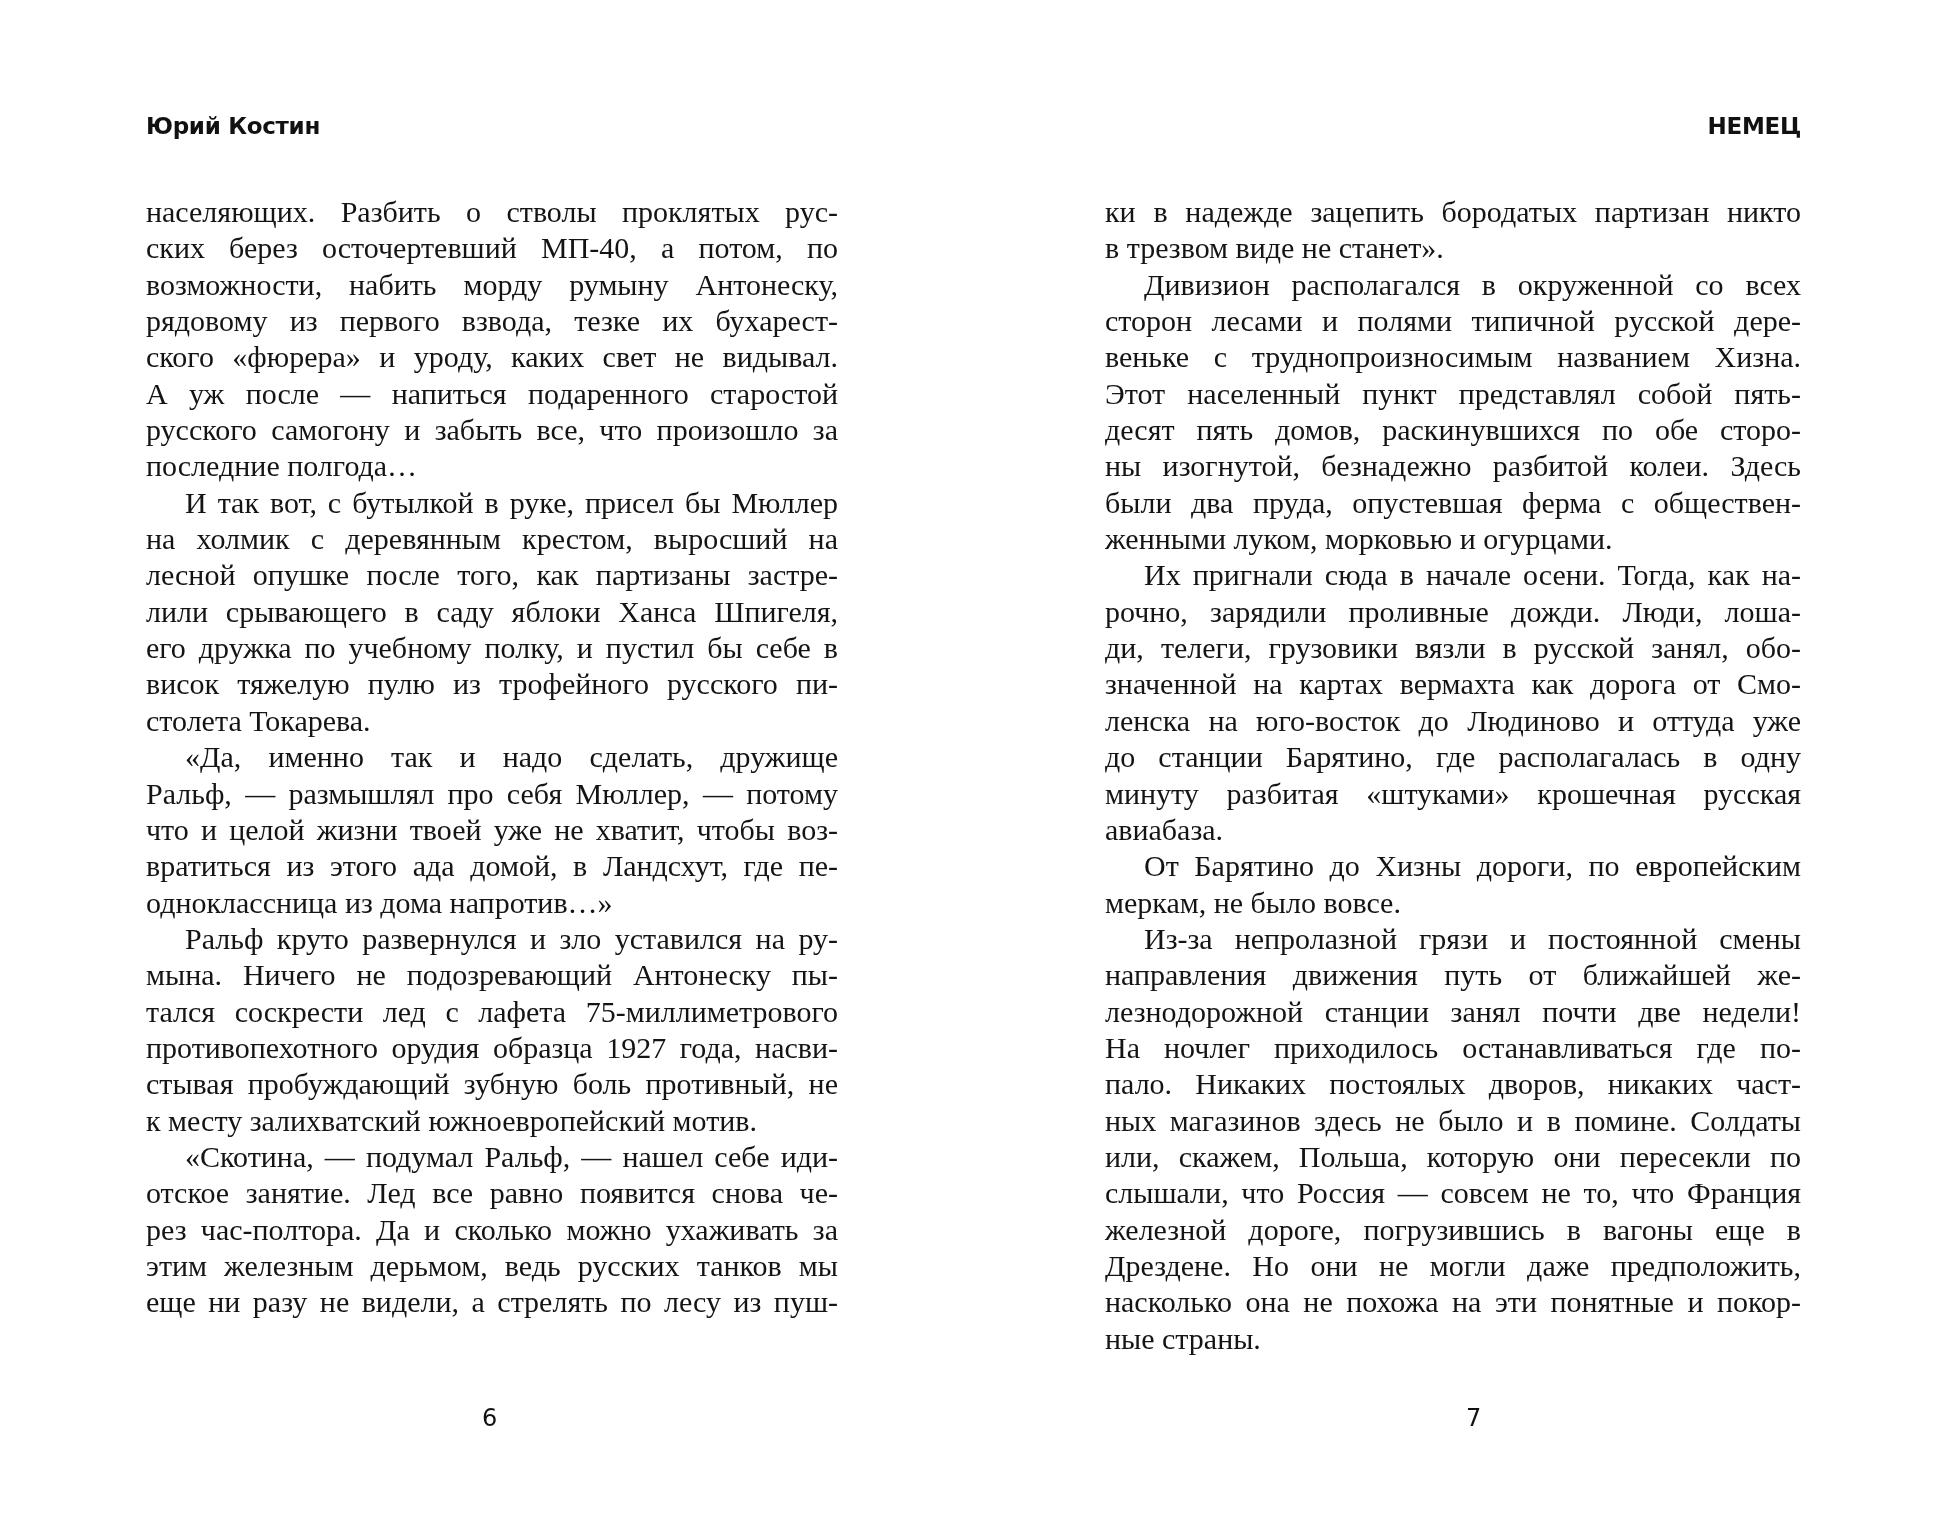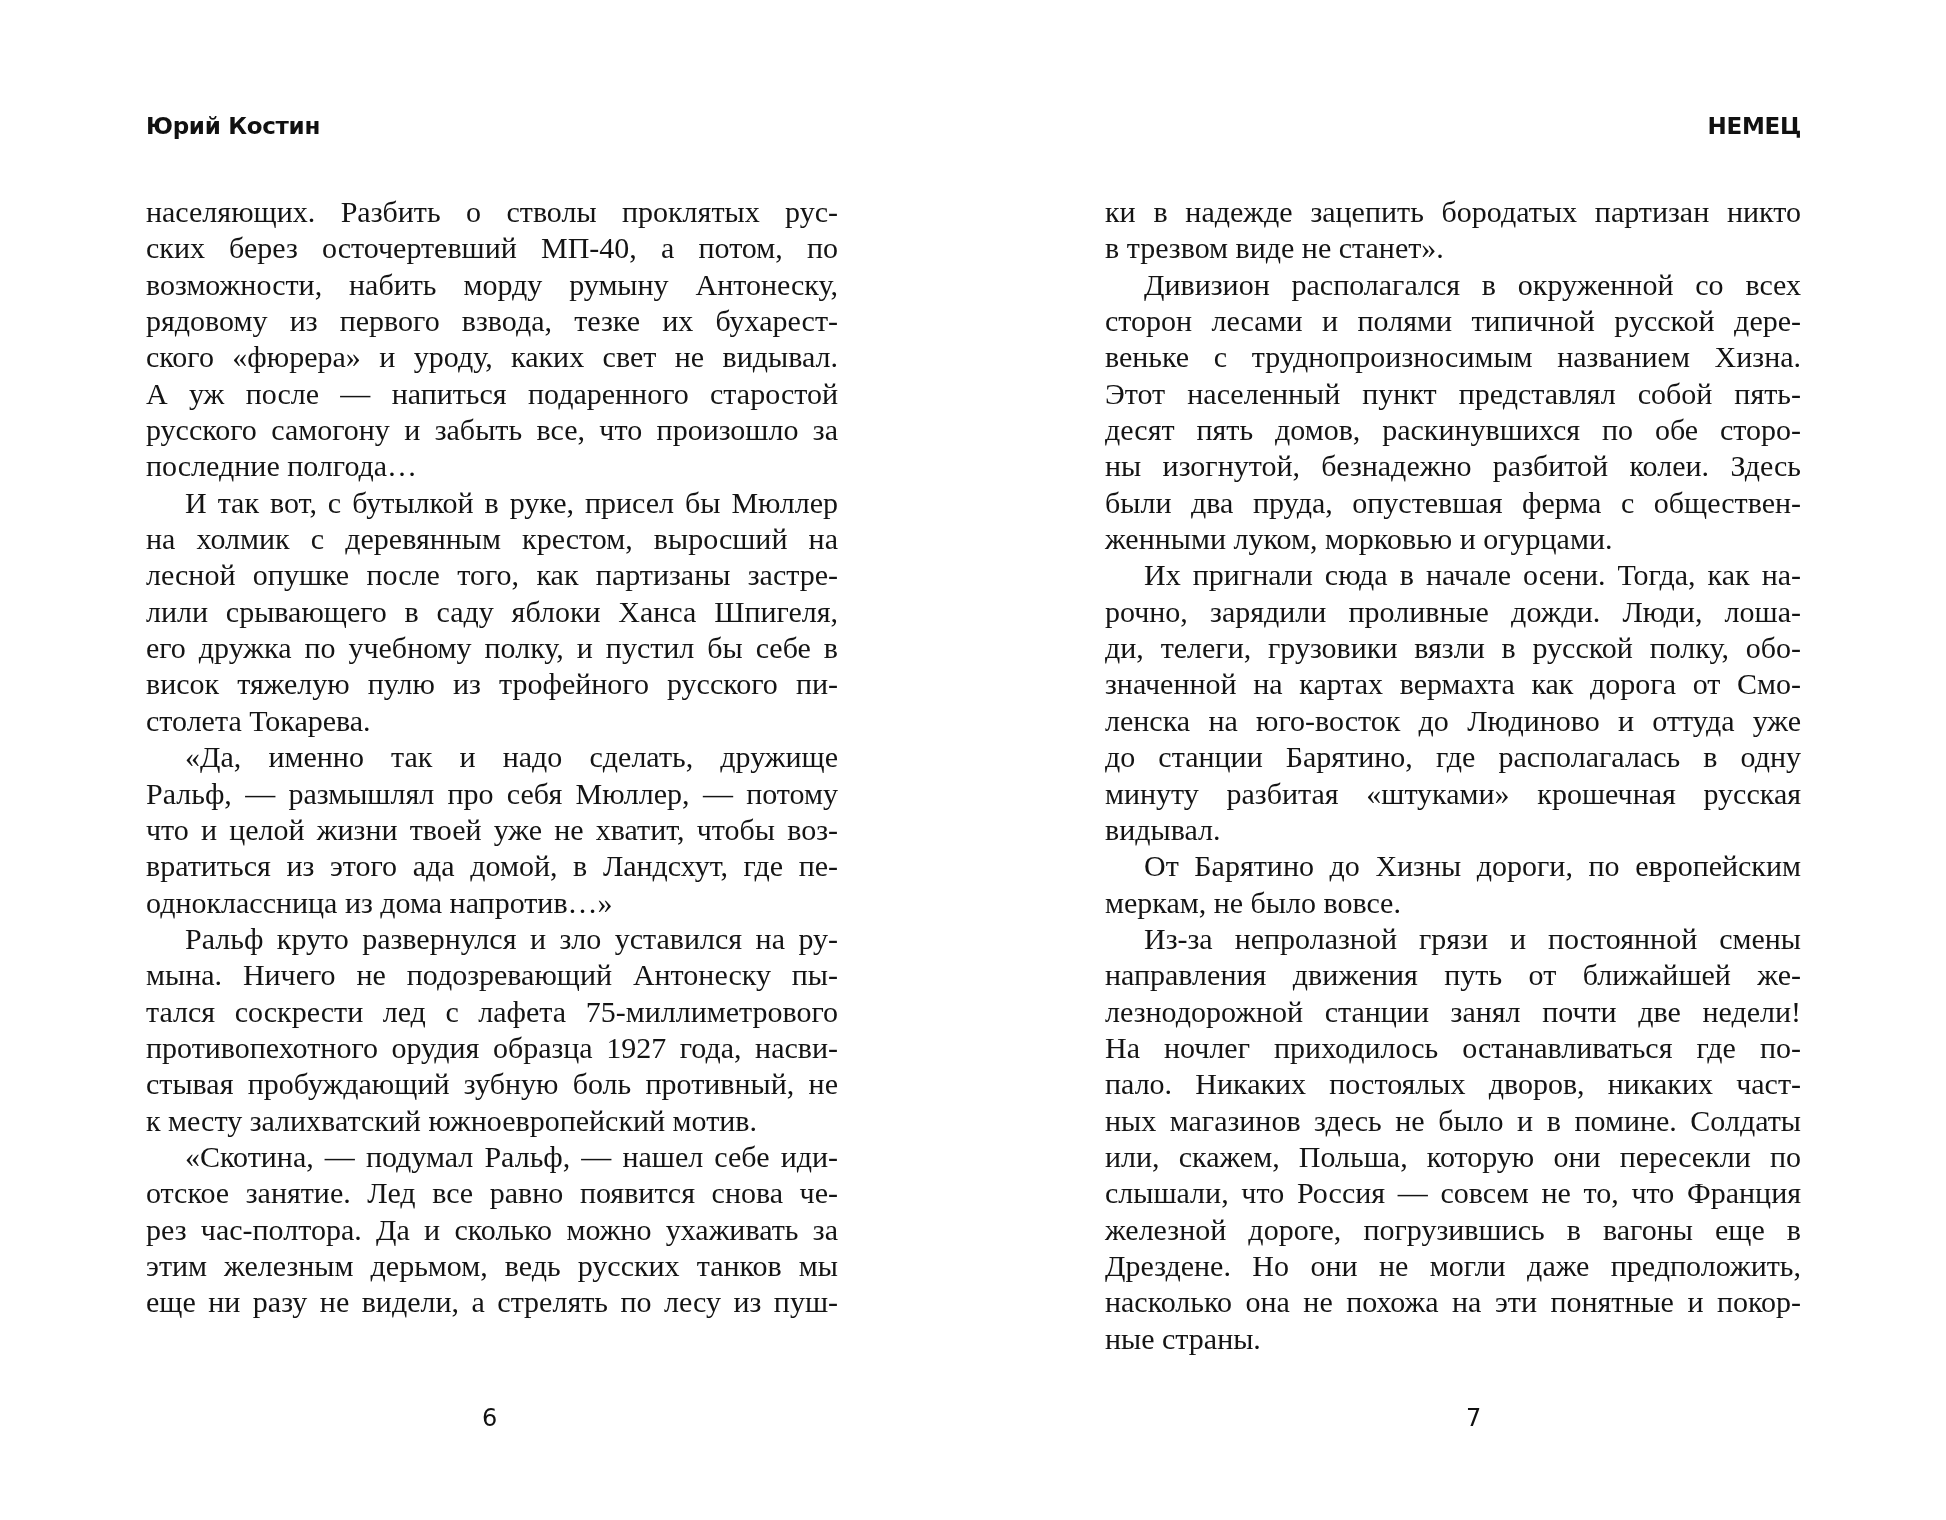--- a/index.html
+++ b/index.html
@@ -82,26 +82,26 @@
       <span class="line indent">Дивизион располагался в окруженной со всех</span>
       <span class="line">сторон лесами и полями типичной русской дере-</span>
       <span class="line">веньке с труднопроизносимым названием Хизна.</span>
       <span class="line">Этот населенный пункт представлял собой пять-</span>
       <span class="line">десят пять домов, раскинувшихся по обе сторо-</span>
       <span class="line">ны изогнутой, безнадежно разбитой колеи. Здесь</span>
       <span class="line">были два пруда, опустевшая ферма с обществен-</span>
       <span class="line last">женными луком, морковью и огурцами.</span>
       <span class="line indent">Их пригнали сюда в начале осени. Тогда, как на-</span>
       <span class="line">рочно, зарядили проливные дожди. Люди, лоша-</span>
-      <span class="line">ди, телеги, грузовики вязли в русской полку, обо-</span>
+      <span class="line">ди, телеги, грузовики вязли в русской занял, обо-</span>
       <span class="line">значенной на картах вермахта как дорога от Смо-</span>
       <span class="line">ленска на юго-восток до Людиново и оттуда уже</span>
       <span class="line">до станции Барятино, где располагалась в одну</span>
       <span class="line">минуту разбитая «штуками» крошечная русская</span>
-      <span class="line last">видывал.</span>
+      <span class="line last">авиабаза.</span>
       <span class="line indent">От Барятино до Хизны дороги, по европейским</span>
       <span class="line last">меркам, не было вовсе.</span>
       <span class="line indent">Из-за непролазной грязи и постоянной смены</span>
       <span class="line">направления движения путь от ближайшей же-</span>
       <span class="line">лезнодорожной станции занял почти две недели!</span>
       <span class="line">На ночлег приходилось останавливаться где по-</span>
       <span class="line">пало. Никаких постоялых дворов, никаких част-</span>
       <span class="line">ных магазинов здесь не было и в помине. Солдаты</span>
       <span class="line">или, скажем, Польша, которую они пересекли по</span>
       <span class="line">слышали, что Россия — совсем не то, что Франция</span>

